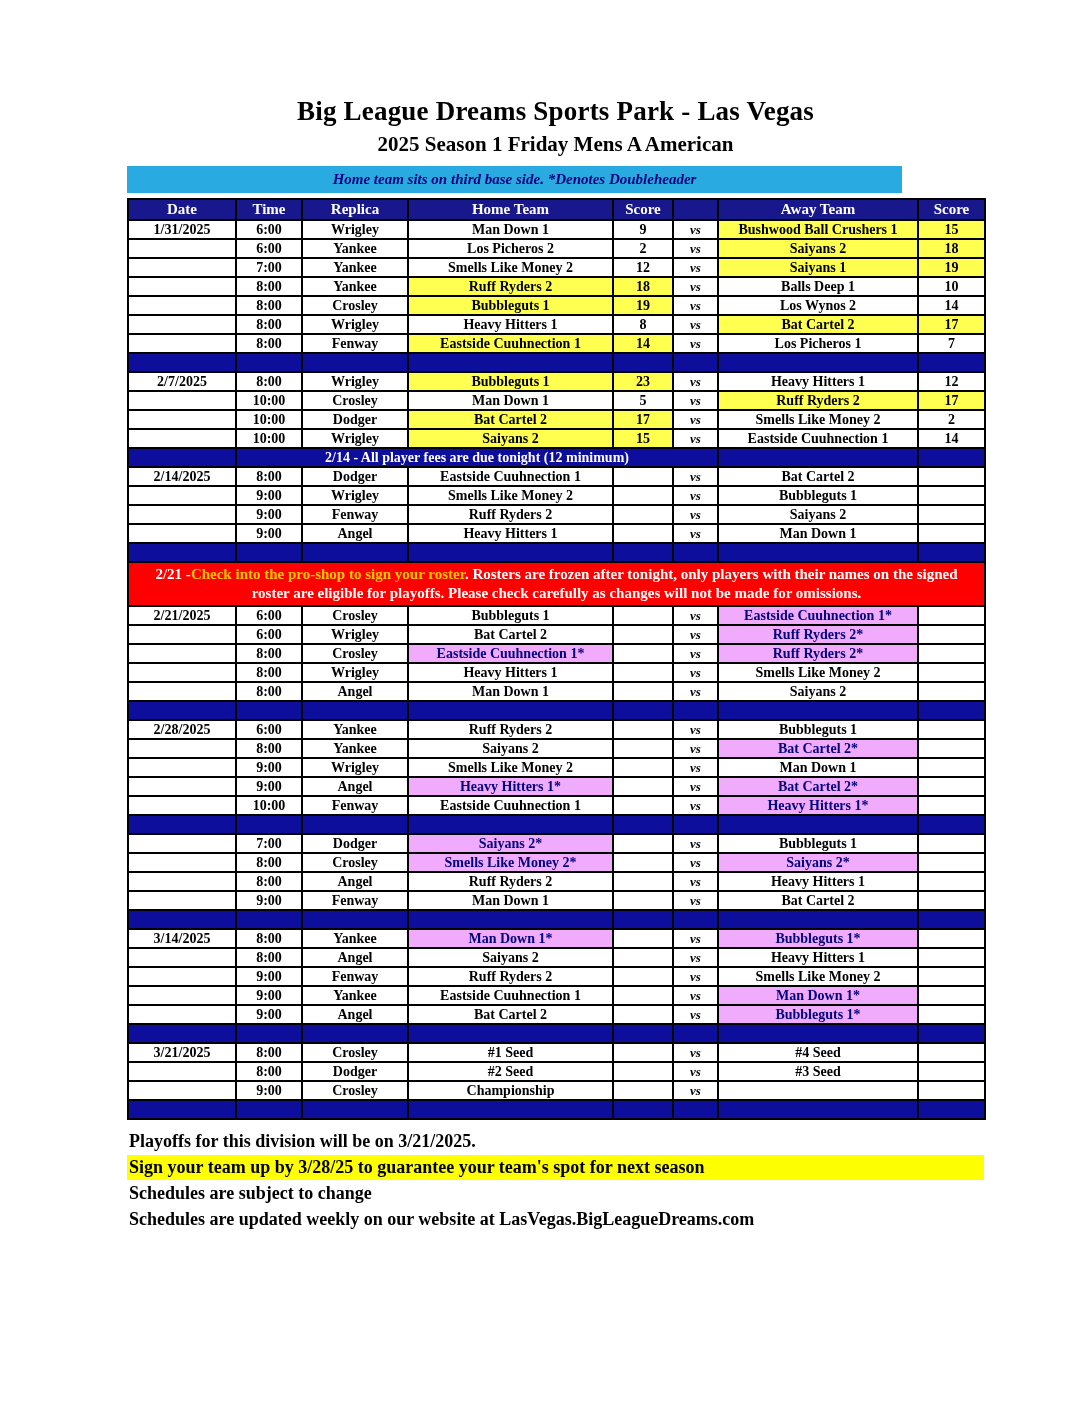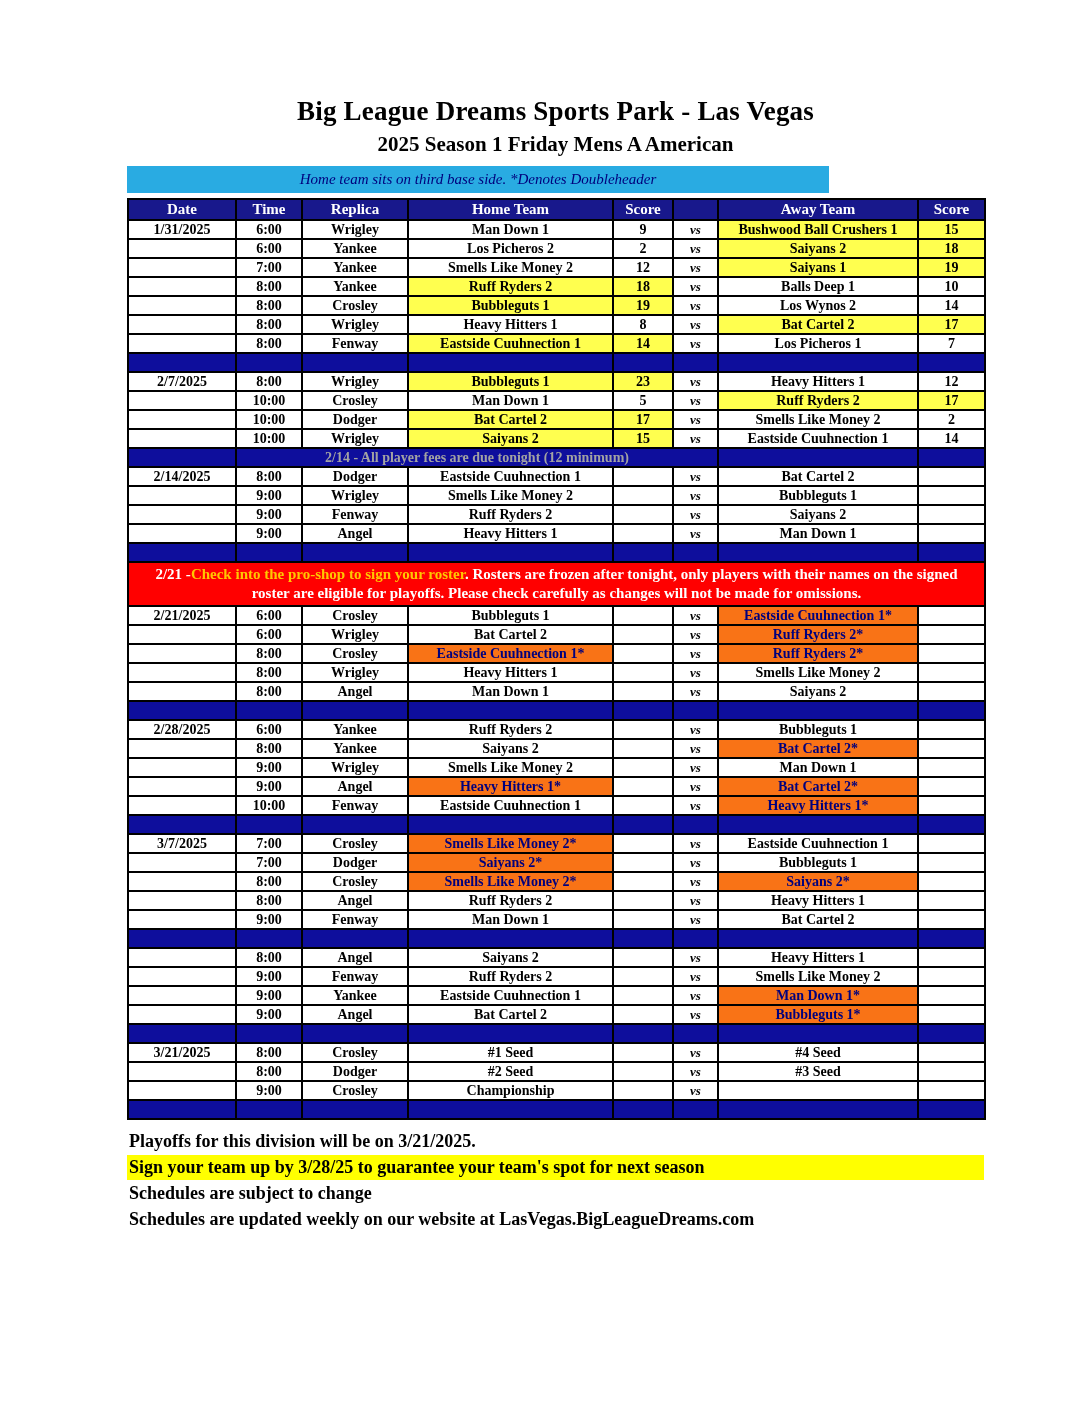--- a/index.html
+++ b/index.html
@@ -9,23 +9,23 @@
     font-family: "Liberation Serif", serif;
     color: #000;
   }
   .sheet { position: relative; width: 1088px; height: 1408px; background: #fff; overflow: hidden; padding-left: 12px; }
   .doc { padding: 96px 116px 0 115px; width: 1088px; }
 
   .title   { text-align: center; font-size: 27px; font-weight: bold; letter-spacing: 0.2px; }
   .subtitle{ text-align: center; font-size: 21px; font-weight: bold; margin-top: 5px; }
 
   .info-banner {
-    margin-top: 9px; width: 702px; height: 27px;
+    margin-top: 9px; width: 775px; height: 27px;
     background: #29ABE2; color: #00007d;
-    font-size: 15px; font-weight: normal; font-style: italic;
+    font-size: 15px; font-weight: bold; font-style: italic;
     display: flex; align-items: center; justify-content: center;
   }
 
   table.sched {
     margin-top: 5px;
     border-collapse: collapse; table-layout: fixed;
     width: 857px;
     border-radius: 24px;
   }
   col.c-date { width: 108px; } col.c-time { width: 66px; }
@@ -39,23 +39,23 @@
     text-align: center; vertical-align: middle;
     font-weight: bold; font-size: 14px;
     padding: 0 1px; overflow: hidden; white-space: nowrap;
   }
   tr.hdr td {
     background: #18188C; color: #ffffff;
     font-size: 15px; height: 21px;
   }
   td.vs { font-style: italic; font-size: 13px; }
   td.sep { background: #0E0E9C; }
-  td.note { background: #0E0E9C; color: #a3a3a3; font-size: 14px; }
+  td.note { background: #0E0E9C; color: #ffffff; font-size: 14px; }
   td.hl-y { background: #FFFF4F; }
-  td.hl-c { background: #f97316; color: #00007d; }
+  td.hl-c { background: #f0abfc; color: #00007d; }
   td.roster {
     background: #FF0000; color: #ffffff;
     white-space: normal; line-height: 19px;
     font-size: 15px; padding: 2px 6px; height: auto;
   }
   td.roster .gold { color: #FFC800; }
 
   .footer { width: 857px; margin-top: 9px; }
   .f-line {
     font-size: 18px; font-weight: bold;
@@ -392,30 +392,20 @@
             <td class="sep"></td>
             <td class="sep"></td>
             <td class="sep"></td>
             <td class="sep"></td>
             <td class="sep"></td>
             <td class="sep"></td>
             <td class="sep"></td>
             <td class="sep"></td>
           </tr>
           <tr>
-            <td>3/7/2025</td>
-            <td>7:00</td>
-            <td>Crosley</td>
-            <td class="hl-c">Smells Like Money 2*</td>
-            <td></td>
-            <td class="vs">vs</td>
-            <td>Eastside Cuuhnection 1</td>
-            <td></td>
-          </tr>
-          <tr>
             <td></td>
             <td>7:00</td>
             <td>Dodger</td>
             <td class="hl-c">Saiyans 2*</td>
             <td></td>
             <td class="vs">vs</td>
             <td>Bubbleguts 1</td>
             <td></td>
           </tr>
           <tr>
@@ -450,20 +440,30 @@
           </tr>
           <tr>
             <td class="sep"></td>
             <td class="sep"></td>
             <td class="sep"></td>
             <td class="sep"></td>
             <td class="sep"></td>
             <td class="sep"></td>
             <td class="sep"></td>
             <td class="sep"></td>
+          </tr>
+          <tr>
+            <td>3/14/2025</td>
+            <td>8:00</td>
+            <td>Yankee</td>
+            <td class="hl-c">Man Down 1*</td>
+            <td></td>
+            <td class="vs">vs</td>
+            <td class="hl-c">Bubbleguts 1*</td>
+            <td></td>
           </tr>
           <tr>
             <td></td>
             <td>8:00</td>
             <td>Angel</td>
             <td>Saiyans 2</td>
             <td></td>
             <td class="vs">vs</td>
             <td>Heavy Hitters 1</td>
             <td></td>

